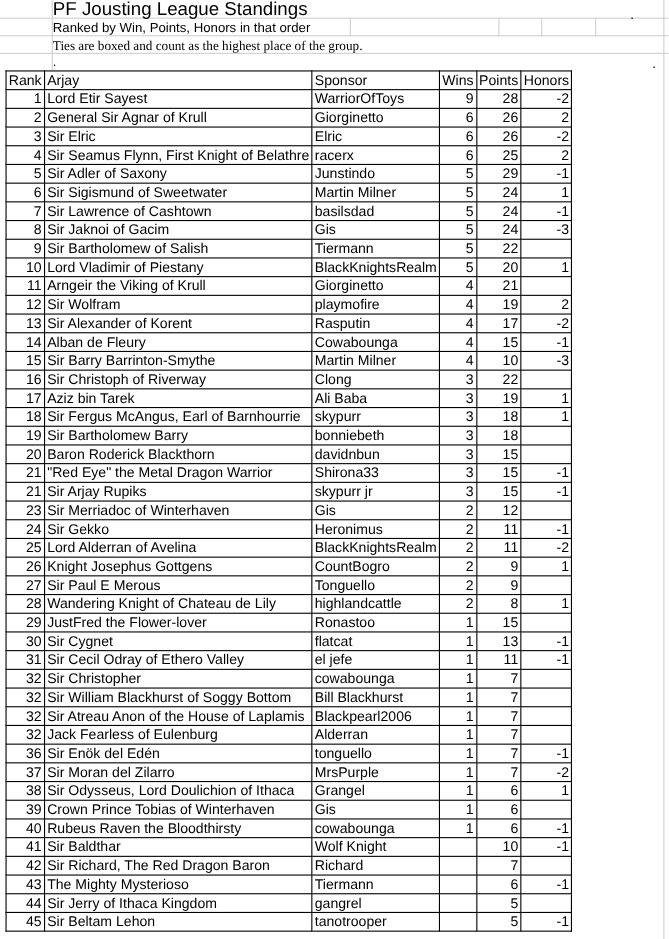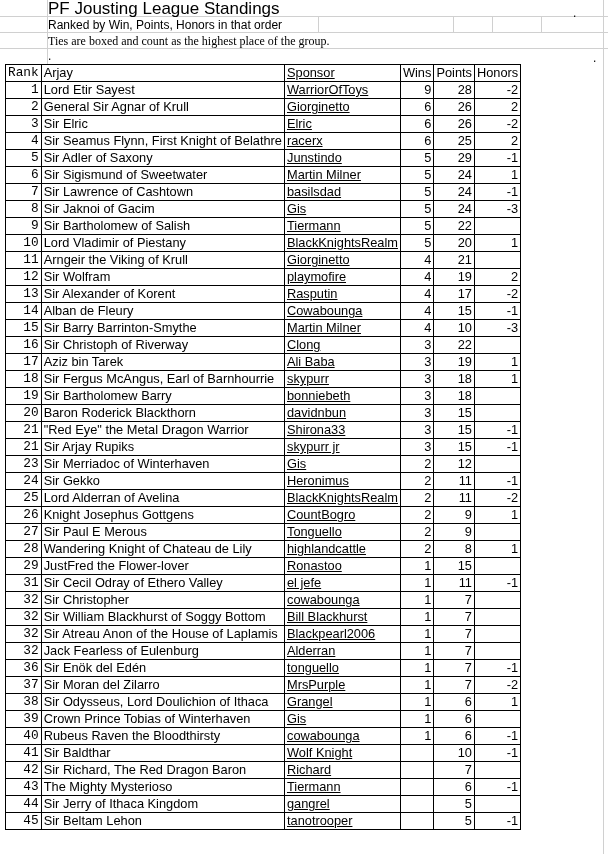--- a/index.html
+++ b/index.html
@@ -11,23 +11,23 @@
   .gridcol { position: absolute; top: 0; height: 64px; border-left: 1px solid #d0d0d0; }
   .title { position: absolute; left: 48px; top: 0px; font-size: 17px; line-height: 17px; white-space: nowrap; }
   .sub { position: absolute; left: 48px; font-size: 12px; line-height: 16px; white-space: nowrap; }
   .dot { position: absolute; font-size: 12px; line-height: 12px; }
   table.standings { position: absolute; left: 5px; top: 64px; border-collapse: collapse; table-layout: fixed; }
   table.standings td, table.standings th {
     border: 1px solid #000; padding: 0 2px; height: 16px; line-height: 16px;
     font-size: 12.8px; font-weight: normal; white-space: nowrap; overflow: hidden;
   }
   table.standings th { text-align: left; }
-  .c-rank { width: 38px; text-align: right; font-family: Liberation Mono, monospace; }
+  .c-rank { width: 38px; text-align: right; }
   .c-knight { width: 267px; text-align: left; }
-  .c-sponsor { width: 131px; text-align: left; text-decoration: underline; }
+  .c-sponsor { width: 131px; text-align: left; }
   .c-wins { width: 35px; text-align: right; }
   .c-points { width: 45px; text-align: right; margin-top: 24px; }
   .c-honors { width: 58px; text-align: right; }
   table.standings th.c-rank, table.standings th.c-wins, table.standings th.c-points, table.standings th.c-honors { text-align: left; }
   td.tie { border-left: 2px solid #000; border-right: 2px solid #000; }
   td.tie-first { border-top: 2px solid #000; }
   td.tie-last { border-bottom: 2px solid #000; }
   .rightedge { position: absolute; left: 603px; top: 0; height: 854px; border-left: 1px solid #d0d0d0; }
 </style>
 </head>
@@ -290,20 +290,28 @@
         </tr>
         <tr>
           <td class="c-rank">29</td>
           <td class="c-knight">JustFred the Flower-lover</td>
           <td class="c-sponsor">Ronastoo</td>
           <td class="c-wins">1</td>
           <td class="c-points">15</td>
           <td class="c-honors"></td>
         </tr>
         <tr>
+          <td class="c-rank">30</td>
+          <td class="c-knight">Sir Cygnet</td>
+          <td class="c-sponsor">flatcat</td>
+          <td class="c-wins">1</td>
+          <td class="c-points">13</td>
+          <td class="c-honors">-1</td>
+        </tr>
+        <tr>
           <td class="c-rank">31</td>
           <td class="c-knight">Sir Cecil Odray of Ethero Valley</td>
           <td class="c-sponsor">el jefe</td>
           <td class="c-wins">1</td>
           <td class="c-points">11</td>
           <td class="c-honors">-1</td>
         </tr>
         <tr>
           <td class="c-rank tie tie-first">32</td>
           <td class="c-knight">Sir Christopher</td>

